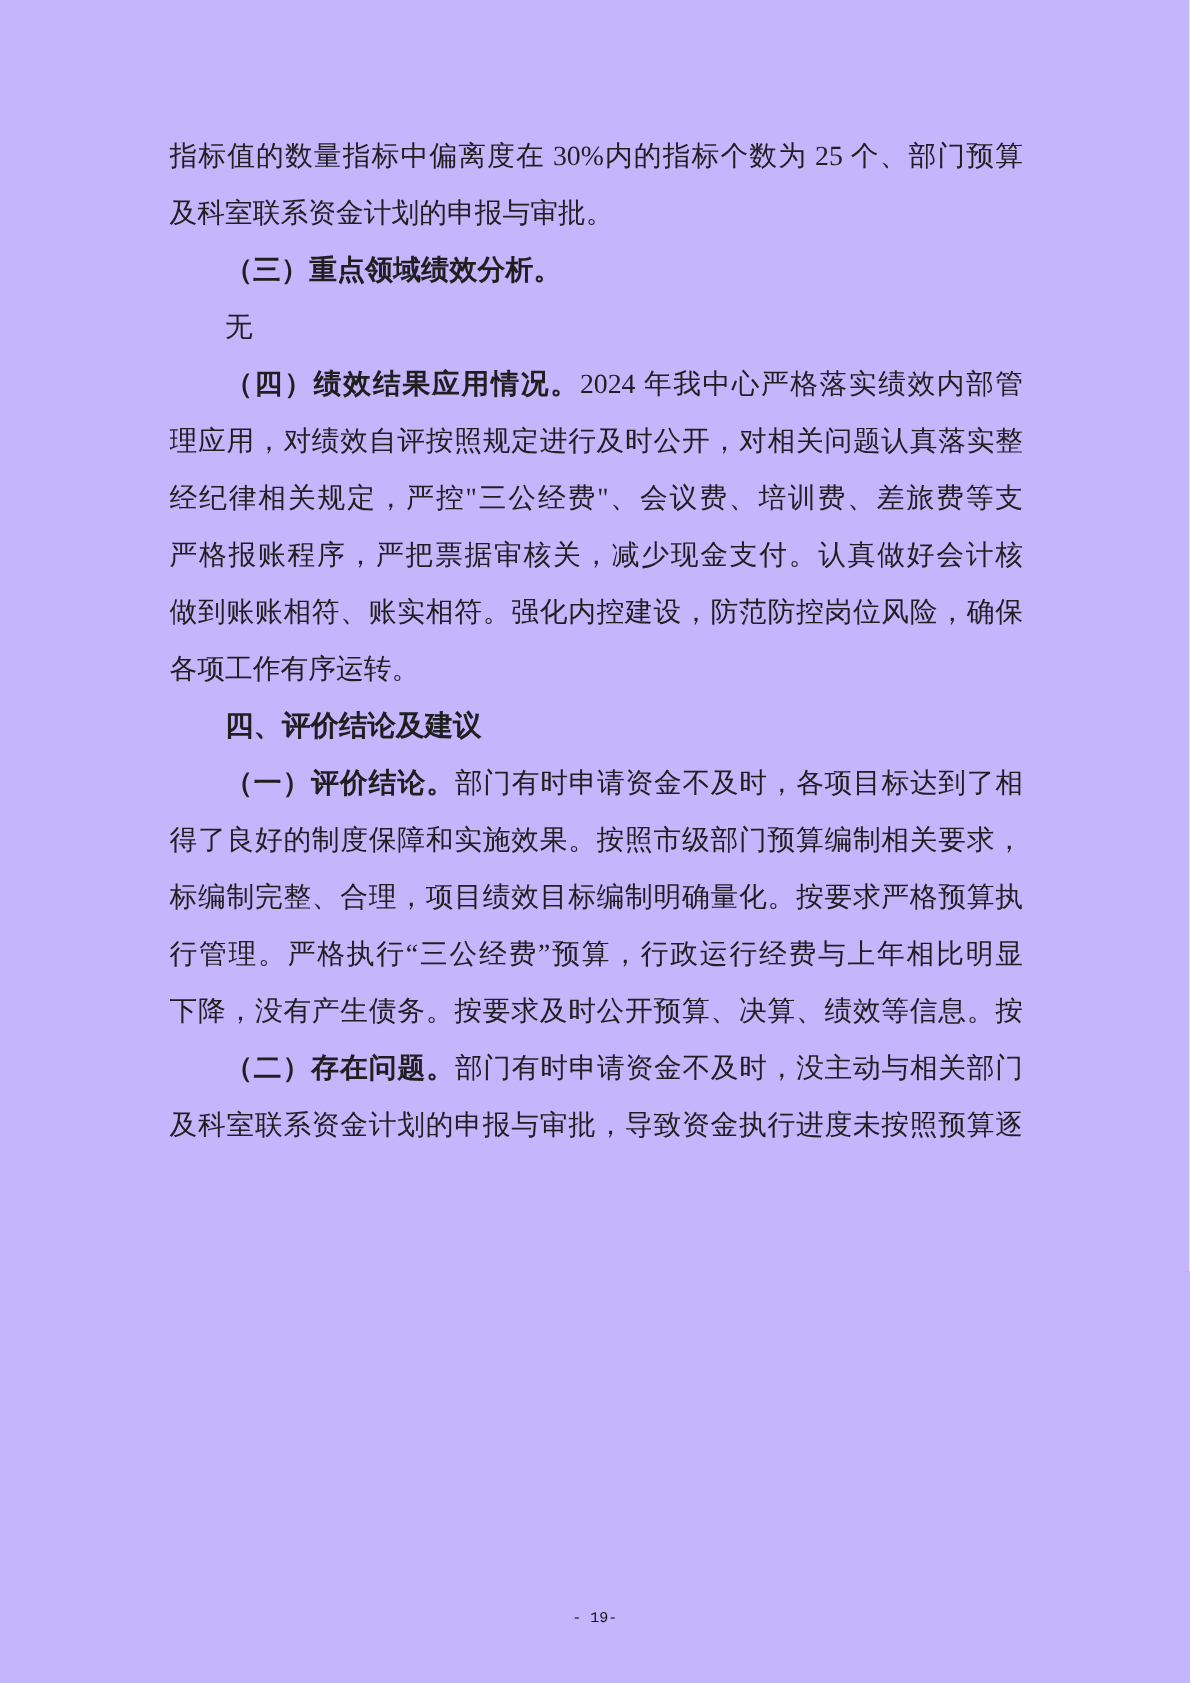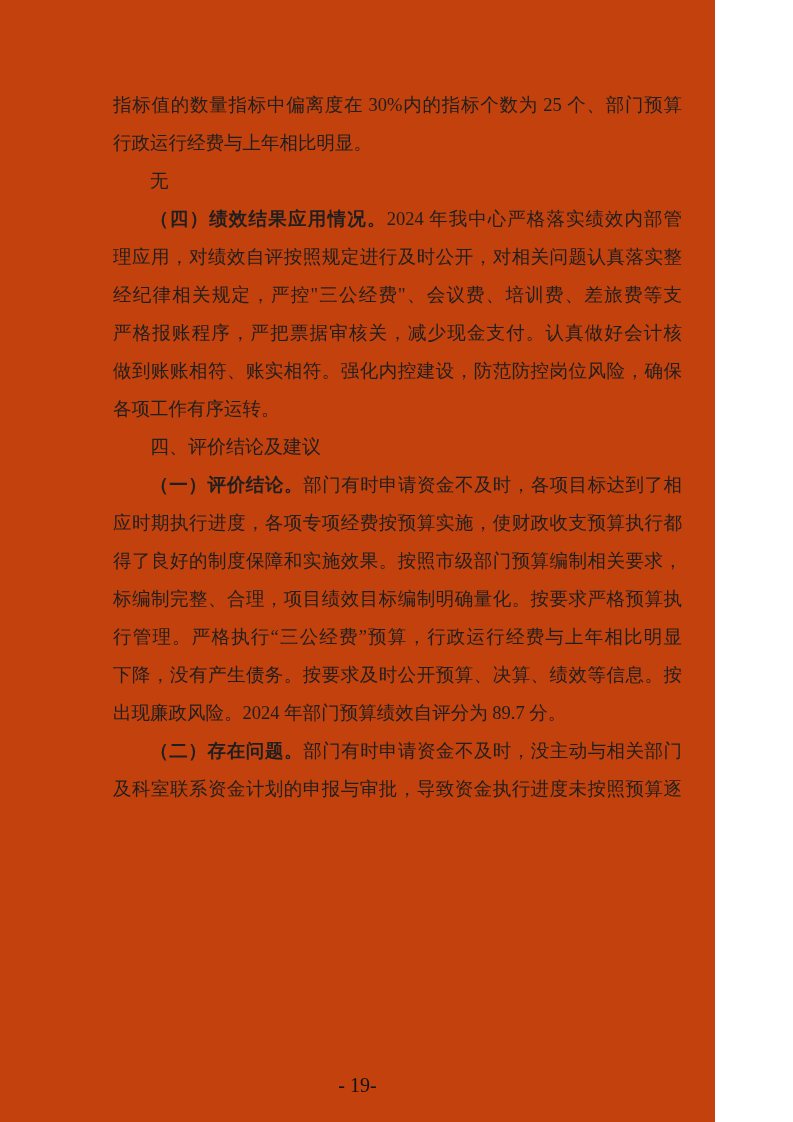--- a/index.html
+++ b/index.html
@@ -2,23 +2,23 @@
 <html lang="zh"><head>
 <meta charset="utf-8">
 <style>
   html, body {
     margin: 0;
     padding: 0;
     background: #ffffff;
   }
   .page {
     position: relative;
-    width: 715px;
+    width: 793px;
     height: 1122px;
-    background: #c2410c;
+    background: #c4b5fd;
     color: #1f1f1f;
     font-family: "Liberation Serif", "DejaVu Serif", serif;
     overflow: hidden;
   }
   .doc-body {
     position: absolute;
     left: 113px;
     top: 86px;
     width: 569px;
   }
@@ -41,54 +41,53 @@
   }
   .line.indent {
     padding-left: 37px;
   }
   .line b {
     font-weight: 700;
     letter-spacing: 0.2px;
   }
   .line.heading {
     font-family: "Liberation Sans", "DejaVu Sans", sans-serif;
-    font-weight: 400;
+    font-weight: 700;
     font-size: 19px;
     text-align: right;
   }
   .page-number {
     position: absolute;
     left: 0;
     right: 0;
     top: 1074px;
     text-align: center;
-    font-family: Liberation Serif, serif;
-    font-size: 20px;
+    font-family: Liberation Mono, monospace;
+    font-size: 10px;
     color: #111111;
   }
 </style>
 </head>
 <body>
 
 <div class="page">
   <div class="doc-body">
       <div class="line just"><span>指标值的数量指标中偏离度在 30%内的指标个数为 25 个、部门预算</span></div>
-      <div class="line left"><span>行政运行经费与上年相比明显。</span></div>
+      <div class="line left"><span>及科室联系资金计划的申报与审批。</span></div>
+      <div class="line indent left"><b>（三）重点领域绩效分析。</b></div>
       <div class="line indent left"><span>无</span></div>
       <div class="line indent just"><b>（四）绩效结果应用情况。</b><span>2024 年我中心严格落实绩效内部管</span></div>
       <div class="line just"><span>理应用，对绩效自评按照规定进行及时公开，对相关问题认真落实整</span></div>
       <div class="line just"><span>经纪律相关规定，严控"三公经费"、会议费、培训费、差旅费等支出。</span></div>
       <div class="line just"><span>严格报账程序，严把票据审核关，减少现金支付。认真做好会计核算，</span></div>
       <div class="line just"><span>做到账账相符、账实相符。强化内控建设，防范防控岗位风险，确保</span></div>
       <div class="line left"><span>各项工作有序运转。</span></div>
       <div class="line heading indent left"><span>四、评价结论及建议</span></div>
       <div class="line indent just"><b>（一）评价结论。</b><span>部门有时申请资金不及时，各项目标达到了相</span></div>
-      <div class="line just"><span>应时期执行进度，各项专项经费按预算实施，使财政收支预算执行都</span></div>
       <div class="line just"><span>得了良好的制度保障和实施效果。按照市级部门预算编制相关要求，</span></div>
       <div class="line just"><span>标编制完整、合理，项目绩效目标编制明确量化。按要求严格预算执</span></div>
       <div class="line just"><span>行管理。严格执行“三公经费”预算，行政运行经费与上年相比明显</span></div>
       <div class="line just"><span>下降，没有产生债务。按要求及时公开预算、决算、绩效等信息。按</span></div>
-      <div class="line left"><span>出现廉政风险。2024 年部门预算绩效自评分为 89.7 分。</span></div>
       <div class="line indent just"><b>（二）存在问题。</b><span>部门有时申请资金不及时，没主动与相关部门</span></div>
       <div class="line just"><span>及科室联系资金计划的申报与审批，导致资金执行进度未按照预算逐</span></div>
     </div>
   <div class="page-number">- 19-</div>
 </div>
 
 </body></html>

